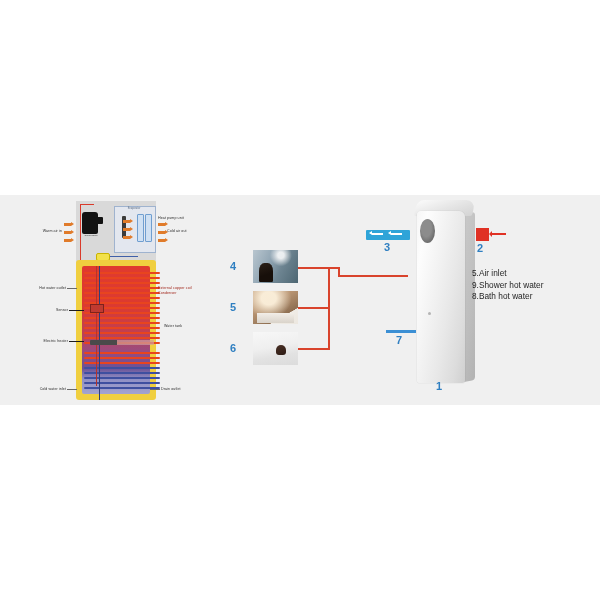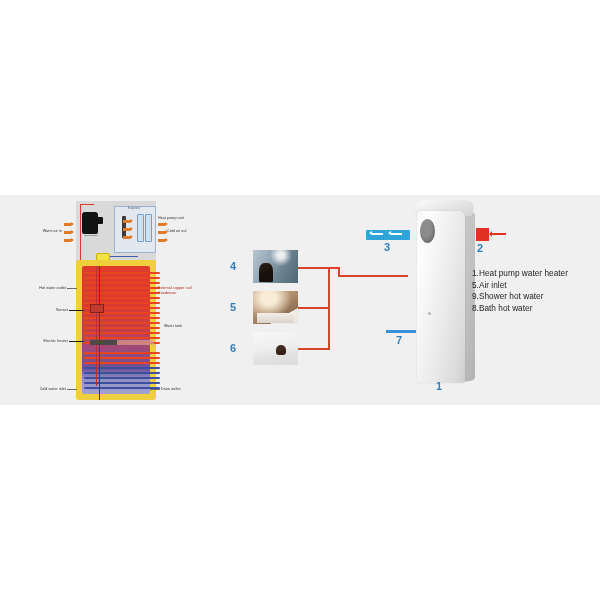--- a/index.html
+++ b/index.html
@@ -385,19 +385,18 @@
     <div class="red-arrow"></div>
     <div class="num" style="left:63px;top:42px;">2</div>
 
     <div class="blue-pipe-7"></div>
     <div class="num" style="left:-18px;top:134px;">7</div>
 
     <div class="num" style="left:22px;top:180px;">1</div>
   </div>
 
   <div class="legend">
-    <div>1.Heat pump water heater</div>
     <div>5.Air inlet</div>
     <div>9.Shower hot water</div>
     <div>8.Bath hot water</div>
   </div>
 
 </div>
 
 </body></html>

